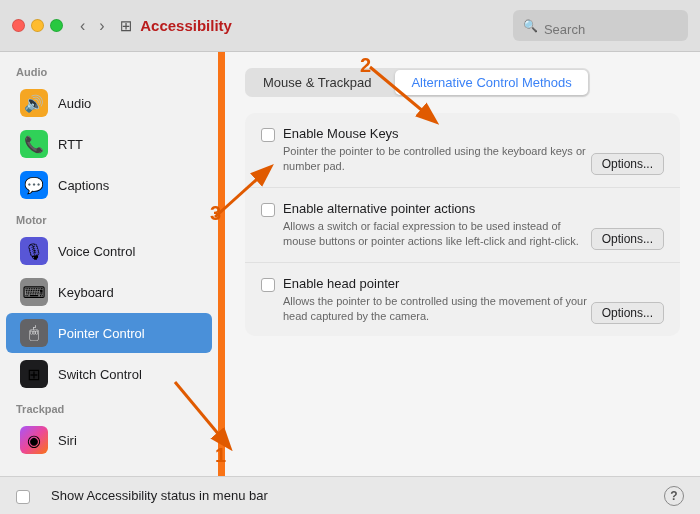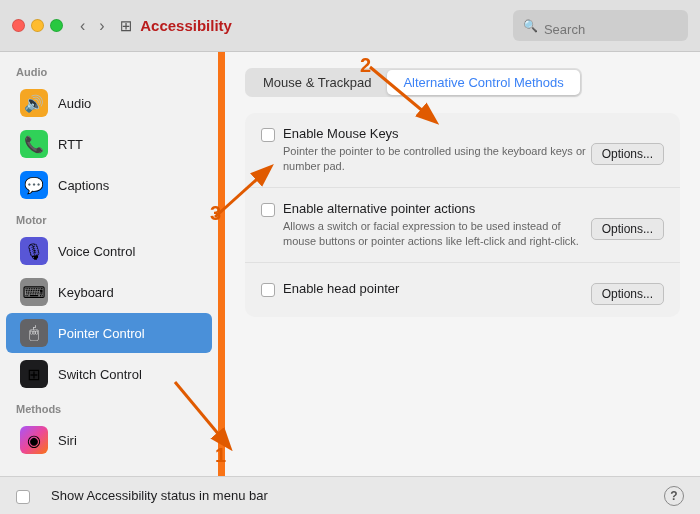--- a/index.html
+++ b/index.html
@@ -150,21 +150,21 @@
       flex: 1;
       background: #f5f5f5;
       display: flex;
       flex-direction: column;
       padding: 16px 20px 10px 20px;
       overflow: hidden;
     }
 
     .tabs-row {
       display: flex;
-      gap: 0;
+      gap: 8px;
       margin-bottom: 16px;
       background: #e0e0e0;
       border-radius: 7px;
       padding: 2px;
       align-self: flex-start;
     }
 
     .tab-btn {
       padding: 5px 16px;
       font-size: 13px;
@@ -187,21 +187,21 @@
       background: #f0f0f0;
       border-radius: 10px;
       padding: 0;
       overflow: hidden;
     }
 
     .option-row {
       padding: 12px 16px;
       border-bottom: 1px solid #e0e0e0;
       display: flex;
-      align-items: center;
+      align-items: flex-end;
       gap: 2px;
     }
     .option-row:last-child { border-bottom: none; }
 
     .option-check-area {
       display: flex;
       align-items: flex-start;
       flex: 1;
       gap: 8px;
       padding-top: 1px;
@@ -334,21 +334,21 @@
         <span class="sidebar-item-label">Keyboard</span>
       </div>
       <div class="sidebar-item active">
         <div class="sidebar-icon icon-pointer">🖱</div>
         <span class="sidebar-item-label">Pointer Control</span>
       </div>
       <div class="sidebar-item">
         <div class="sidebar-icon icon-switch">⊞</div>
         <span class="sidebar-item-label">Switch Control</span>
       </div>
-      <div class="sidebar-section-label">Methods</div>
+      <div class="sidebar-section-label">Trackpad</div>
       <div class="sidebar-item">
         <div class="sidebar-icon icon-siri">◉</div>
         <span class="sidebar-item-label">Siri</span>
       </div>
     </div>
 
   <div class="content">
     <div class="tabs-row">
     <button class="tab-btn">Mouse &amp; Trackpad</button>
         <button class="tab-btn active">Alternative Control Methods</button>
@@ -372,20 +372,21 @@
               <div class="option-desc">Allows a switch or facial expression to be used instead of mouse buttons or pointer actions like left-click and right-click.</div>
             </div>
           </div>
           <button class="options-btn">Options...</button>
         </div>
         <div class="option-row">
           <div class="option-check-area">
             <div class="checkbox"></div>
             <div class="option-text-group">
               <div class="option-title">Enable head pointer</div>
+              <div class="option-desc">Allows the pointer to be controlled using the movement of your head captured by the camera.</div>
             </div>
           </div>
           <button class="options-btn">Options...</button>
         </div>
       </div>
   </div>
 
 <svg style="position: absolute; top: 0px; left: 0px; width: 100%; height: 100%; pointer-events: none;">
       <defs>
         <marker id="arrowhead" markerWidth="8" markerHeight="8" refX="4" refY="3" orient="auto">

